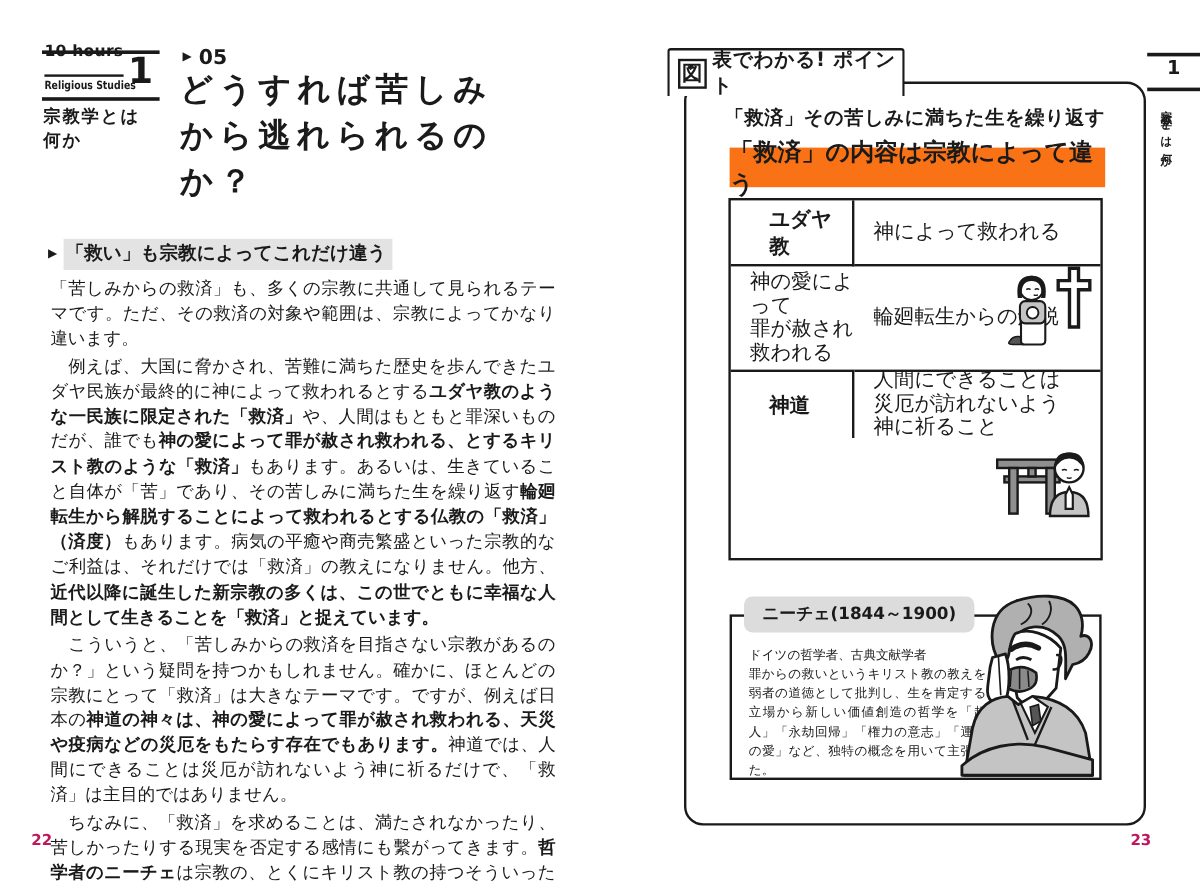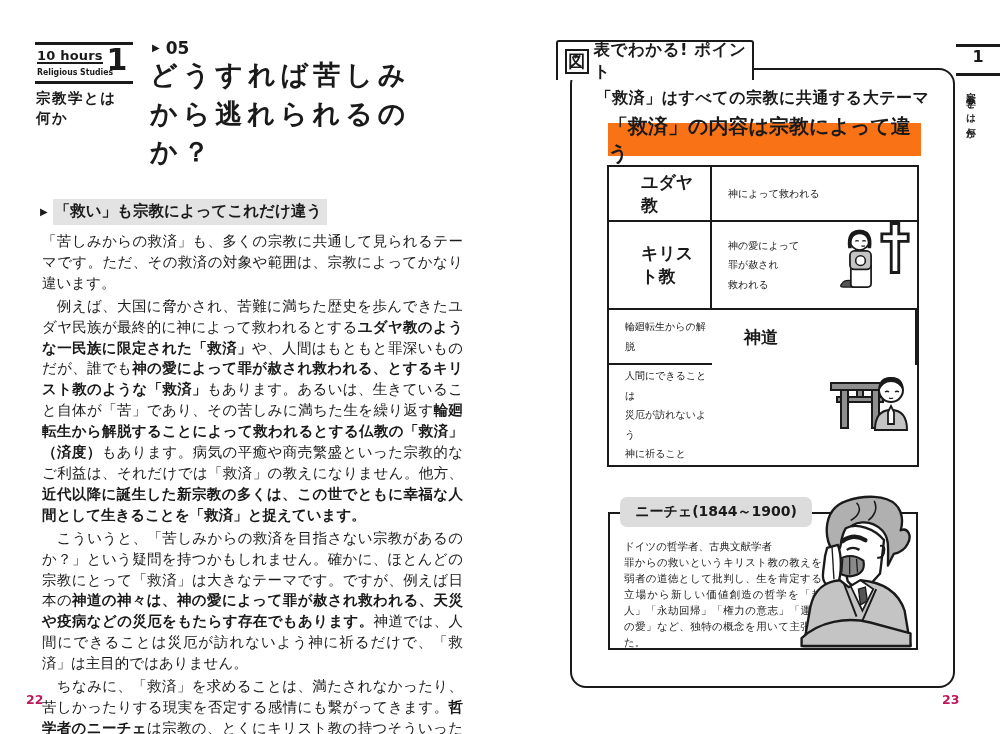--- a/index.html
+++ b/index.html
@@ -8,21 +8,21 @@
     font-family:"DejaVu Sans","Liberation Sans",sans-serif;color:#1a1a1a;
     overflow:hidden;
   }
   .abs{position:absolute;}
   .rule{background:#1a1a1a;}
   .b,b{font-weight:700;}
   .preline{white-space:pre-line;}
 
   
   .badge-rule-top{left:35px;top:42px;width:98px;height:3px;}
-  .badge-hours{left:37px;top:48px;font-size:13px;font-weight:700;letter-spacing:.2px;}
+  .badge-hours{left:37px;top:36px;font-size:13px;font-weight:700;letter-spacing:.2px;}
   .badge-thin-rule{left:37px;top:62px;width:66px;height:1.5px;}
   .badge-series{left:37px;top:66px;font-size:9.5px;font-weight:700;transform:scaleX(.82);transform-origin:left top;white-space:nowrap;}
   .badge-num{left:101px;top:43px;width:32px;font-size:30px;font-weight:700;text-align:center;line-height:34px;}
   .badge-rule-bottom{left:35px;top:81px;width:98px;height:3px;}
   .badge-chapter{left:36px;top:88px;font-size:14.5px;font-weight:700;line-height:20px;letter-spacing:1.5px;}
 
   .lesson{left:152px;top:38px;font-size:17px;font-weight:700;display:flex;align-items:center;gap:6px;}
   .tri{font-size:10px;line-height:1;}
   .main-title{left:150px;top:56px;font-size:27px;font-weight:700;letter-spacing:5px;line-height:38.5px;}
 
@@ -46,21 +46,21 @@
 
   .panel{left:570px;top:68px;width:385px;height:620px;border:2.5px solid #1a1a1a;border-radius:16px;box-sizing:border-box;background:#fff;z-index:1;}
   .panel-title{left:575px;top:88px;width:375px;text-align:center;font-size:16px;font-weight:700;letter-spacing:.5px;z-index:2;}
   .banner{left:608px;top:123px;width:313px;height:33px;background:#f97316;
           display:flex;align-items:center;justify-content:center;font-size:20px;font-weight:700;z-index:2;}
 
   .rtable{left:607px;top:165px;width:312px;border:2.5px solid #1a1a1a;box-sizing:border-box;
           display:grid;grid-template-columns:103px 1fr;grid-template-rows:55px 88px 55px 100px;z-index:2;background:#fff;}
   .cell{box-sizing:border-box;display:flex;align-items:center;}
   .cell.religion{border-right:2.5px solid #1a1a1a;font-weight:700;font-size:17px;padding-left:32px;}
-  .cell.desc{font-size:10px;line-height:19.5px;padding-left:16px;}
+  .cell.desc{font-size:17px;line-height:19.5px;padding-left:16px;}
   .cell.rb{border-bottom:2.5px solid #1a1a1a;}
 
   .icon-woman{left:835px;top:225px;width:44px;height:66px;z-index:3;}
   .icon-cross{left:879px;top:221px;width:32px;height:54px;z-index:3;}
   .icon-torii{left:830px;top:380px;width:60px;height:50px;z-index:3;}
   .icon-person{left:869px;top:374px;width:44px;height:58px;z-index:4;}
 
   .nbox{left:608px;top:512px;width:310px;height:138px;border:2.5px solid #1a1a1a;box-sizing:border-box;z-index:2;background:#fff;}
   .npill{left:620px;top:497px;width:192px;height:30px;background:#dcdcdc;border-radius:7px;
          display:flex;align-items:center;justify-content:center;font-size:14px;font-weight:700;z-index:4;}
@@ -108,27 +108,26 @@
 
 <div class="abs pageno pageno-left">22</div>
 
 <div class="abs panel"></div>
 
 <div class="abs tab">
   <span class="zu">図</span>
   <span class="tab-label">表でわかる! ポイント</span>
 </div>
 
-<div class="abs panel-title">「救済」はすべての宗教に共通する大テーマ</div>
+<div class="abs panel-title">「救済」その苦しみに満ちた生を繰り返す</div>
 <div class="abs banner">「救済」の内容は宗教によって違う</div>
 
 <div class="abs rtable">
   <div class="cell religion rb">ユダヤ教</div>
   <div class="cell desc rb preline">神によって救われる</div>
-  <div class="cell religion rb">キリスト教</div>
   <div class="cell desc rb preline">神の愛によって
 罪が赦され
 救われる</div>
   <div class="cell desc rb preline">輪廻転生からの解脱</div>
   <div class="cell religion">神道</div>
   <div class="cell desc preline">人間にできることは
 災厄が訪れないよう
 神に祈ること</div>
 </div>
 

